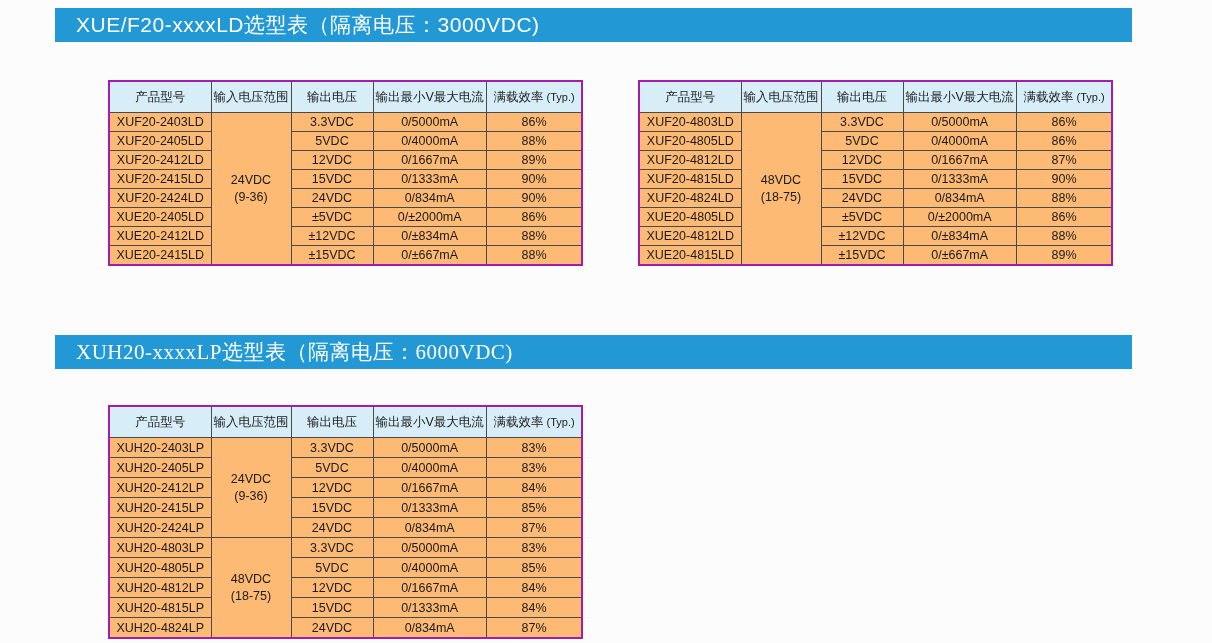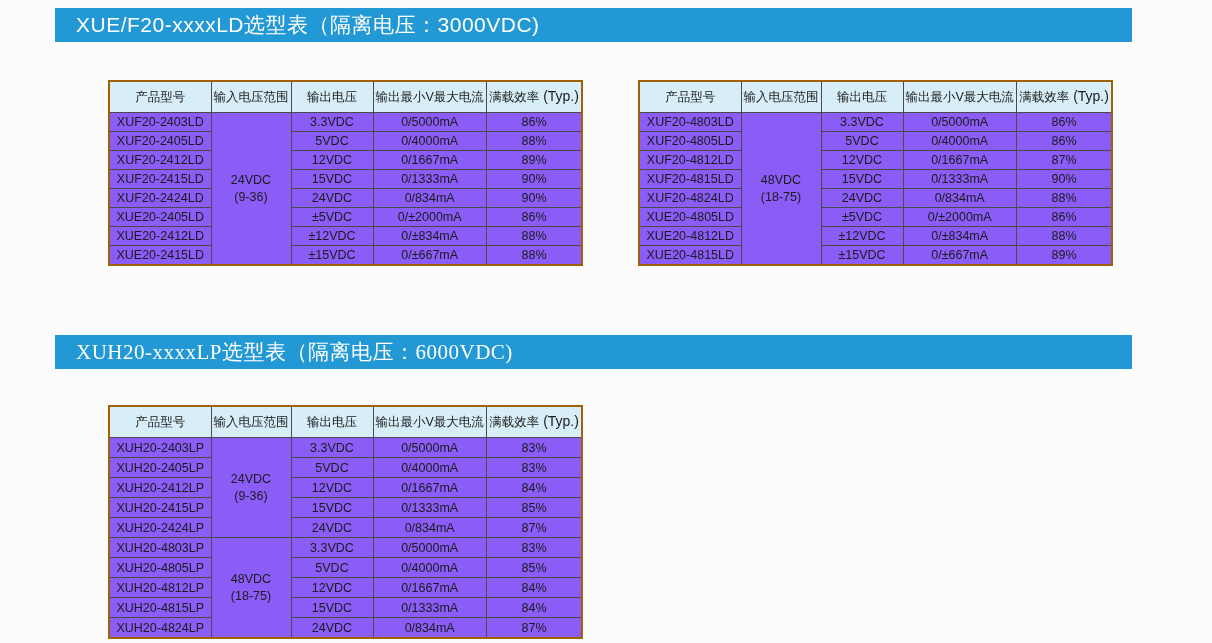--- a/index.html
+++ b/index.html
@@ -17,32 +17,32 @@
     box-sizing:border-box; letter-spacing:0.5px; white-space:nowrap;
   }
   #bar-1 { top:8px; }
   #bar-2 { top:335px;font-family:Liberation Serif, serif; }
   .tblwrap { position:absolute; }
   #tbl-wrap-0 { left:108px; top:80px; }
   #tbl-wrap-1 { left:638px; top:80px; }
   #tbl-wrap-2 { left:108px; top:405px; }
   table.ptable {
     border-collapse:collapse; table-layout:fixed;
-    background:#8b5cf6; border:2px solid #a16207;
+    background:#fdba74; border:2px solid #a21caf;
   }
   .ptable th, .ptable td {
     border:1px solid #4a4a4a; text-align:center; vertical-align:middle;
     padding:0 2px; overflow:hidden; white-space:nowrap; font-size:12.5px;
   }
   .ptable th {
     background:#d7eef8; height:30px; font-weight:normal;
   }
   .t-ld td { height:18px; }
   .t-lp td { height:19px; }
-  .suffix { font-size:14px; }
+  .suffix { font-size:11px; }
   .input-cell div { line-height:1.35; }
   col.c1 { width:102px; }
   col.c2 { width:78px; }
   col.c3 { width:82px; }
   col.c4 { width:112px; }
   col.c5 { width:96px; }
 </style>
 </head>
 <body>
 

